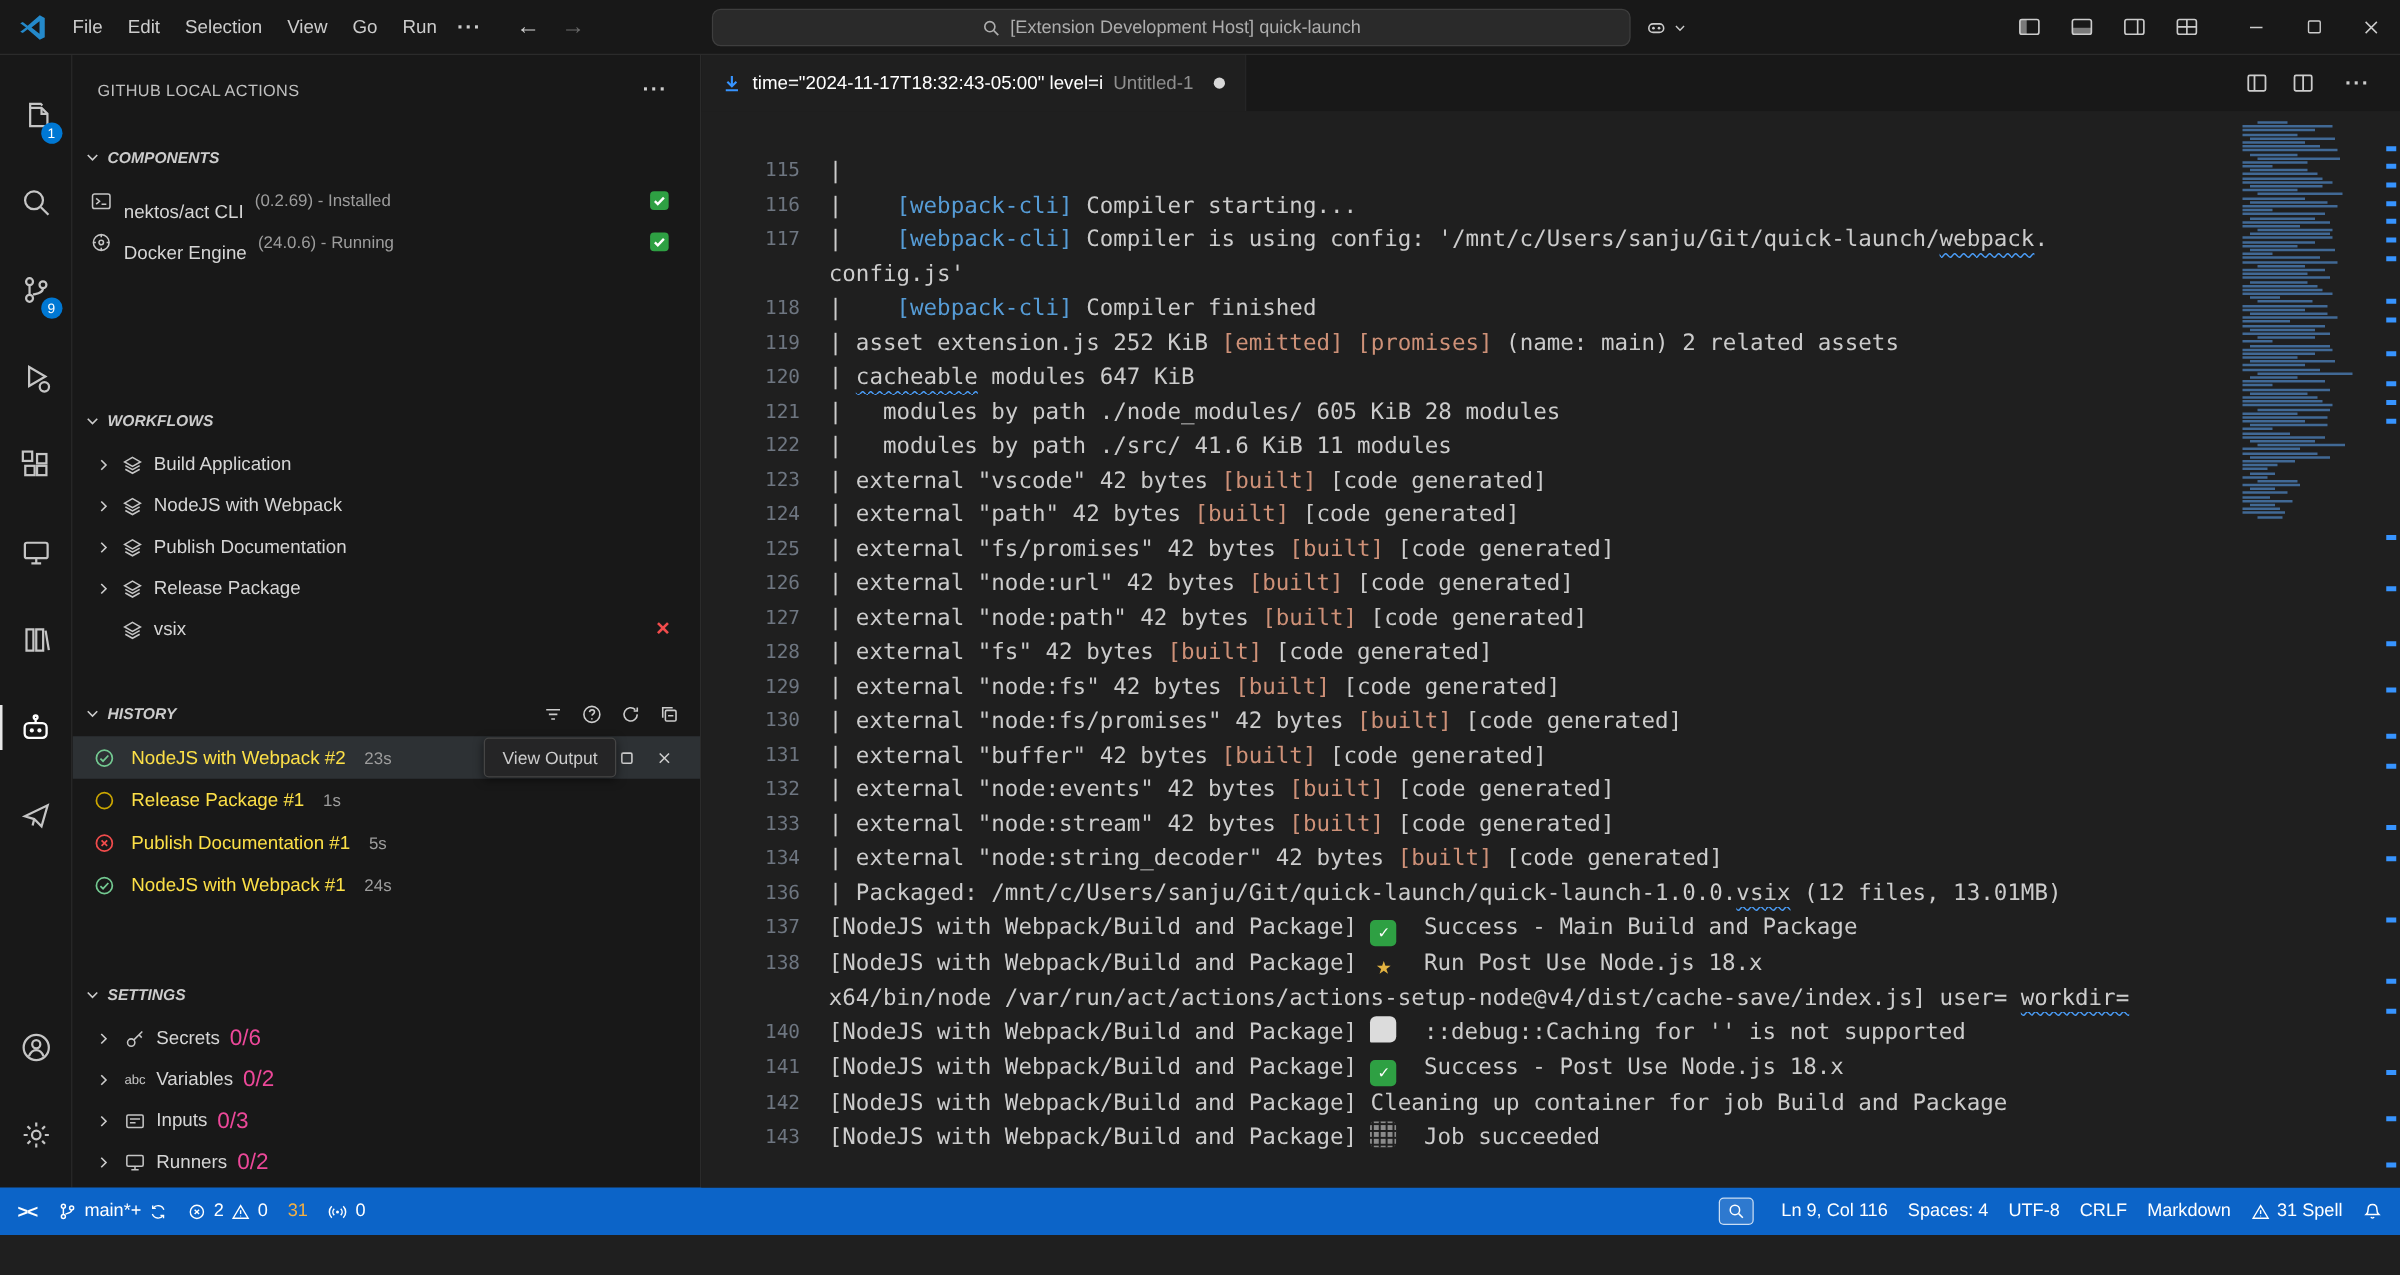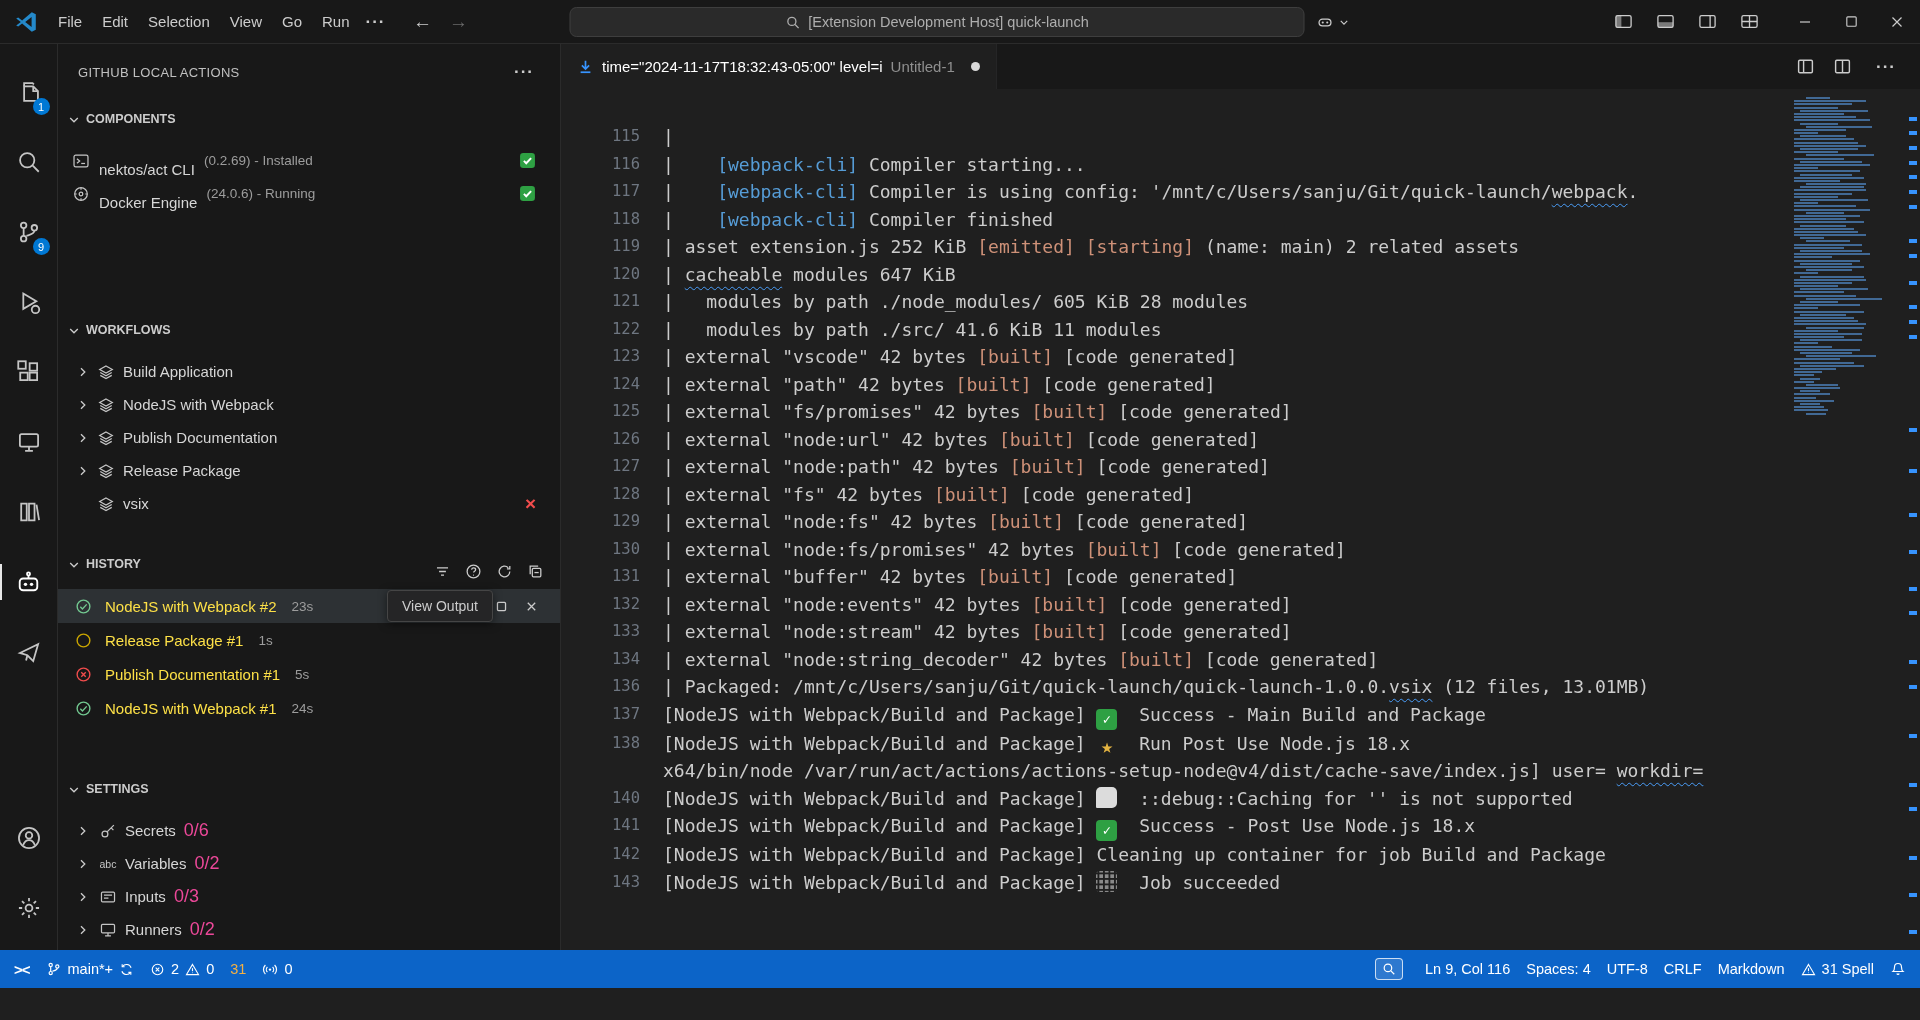--- a/index.html
+++ b/index.html
@@ -39,22 +39,22 @@
   .ab-item.active::before { content:""; position:absolute; left:0; top:10px; bottom:10px; width:2px; background:#e7e7e7; }
   .ab-badge { position:absolute; right:8px; bottom:5px; min-width:17px; height:17px; border-radius:9px;
     background:#0078d4; color:#fff; font-size:11px; display:flex; align-items:center; justify-content:center; padding:0 4px; }
   .ab-bottom { margin-top:auto; }
 
   
   .sidebar { width:503px; background:#181818; border-right:1px solid #2b2b2b; flex:none; font-size:15px; overflow:hidden; }
   .sb-title { height:48px; display:flex; align-items:center; padding:0 20px; margin-top:4px; }
   .sb-title-text { font-size:13px; color:#c0c0c0; flex:1; letter-spacing:.3px; }
   .more-dots { color:#cccccc; font-size:17px; font-weight:bold; padding:0 6px; letter-spacing:1px; }
-  .section-header { display:flex; height:28px; padding-left:8px; gap:4px;
-    color:#cccccc; font-weight:bold; font-size:12.5px; }
+  .section-header { display:flex; align-items:center; height:28px; padding-left:8px; gap:4px;
+    color:#cccccc; font-weight:bold; font-size:12.5px;font-style:italic; }
   .hdr-icons { margin-left:auto; margin-right:16px; display:flex; gap:14px; align-items:center; }
   .row { display:flex; align-items:center; height:33px; }
   .comp-row { padding-left:14px; gap:9px; }
   .comp-name { color:#d6d6d6;margin-top:18px; }
   .comp-detail { color:#9d9d9d; font-size:13.5px; }
   .row-end { margin-left:auto; margin-right:24px; display:flex; align-items:center; }
   .wf-row { padding-left:17px; gap:6px; }
   .wf-label { color:#d6d6d6; margin-left:2px; }
   .hist-row { padding-left:17px; gap:13px; height:34px; }
   .hist-row.hover { background:#2d3134; }
@@ -663,26 +663,30 @@
             </div>
             <div class="eline">
               <span class="lnum">116</span>
               <span class="lcontent"><span>|    </span><span class="b">[webpack-cli]</span><span> Compiler starting...</span></span>
             </div>
             <div class="eline">
               <span class="lnum">117</span>
               <span class="lcontent"><span>|    </span><span class="b">[webpack-cli]</span><span> Compiler is using config: '/mnt/c/Users/sanju/Git/quick-launch/</span><span class="q">webpack</span><span>.</span></span>
             </div>
             <div class="eline">
+              <span class="lnum"></span>
+              <span class="lcontent"><span>config.js'</span></span>
+            </div>
+            <div class="eline">
               <span class="lnum">118</span>
               <span class="lcontent"><span>|    </span><span class="b">[webpack-cli]</span><span> Compiler finished</span></span>
             </div>
             <div class="eline">
               <span class="lnum">119</span>
-              <span class="lcontent"><span>| asset extension.js 252 KiB </span><span class="o">[emitted]</span><span> </span><span class="o">[starting]</span><span> (name: main) 2 related assets</span></span>
+              <span class="lcontent"><span>| asset extension.js 252 KiB </span><span class="o">[emitted]</span><span> </span><span class="o">[promises]</span><span> (name: main) 2 related assets</span></span>
             </div>
             <div class="eline">
               <span class="lnum">120</span>
               <span class="lcontent"><span>| </span><span class="q">cacheable</span><span> modules 647 KiB</span></span>
             </div>
             <div class="eline">
               <span class="lnum">121</span>
               <span class="lcontent"><span>|   modules by path ./node_modules/ 605 KiB 28 modules</span></span>
             </div>
             <div class="eline">

